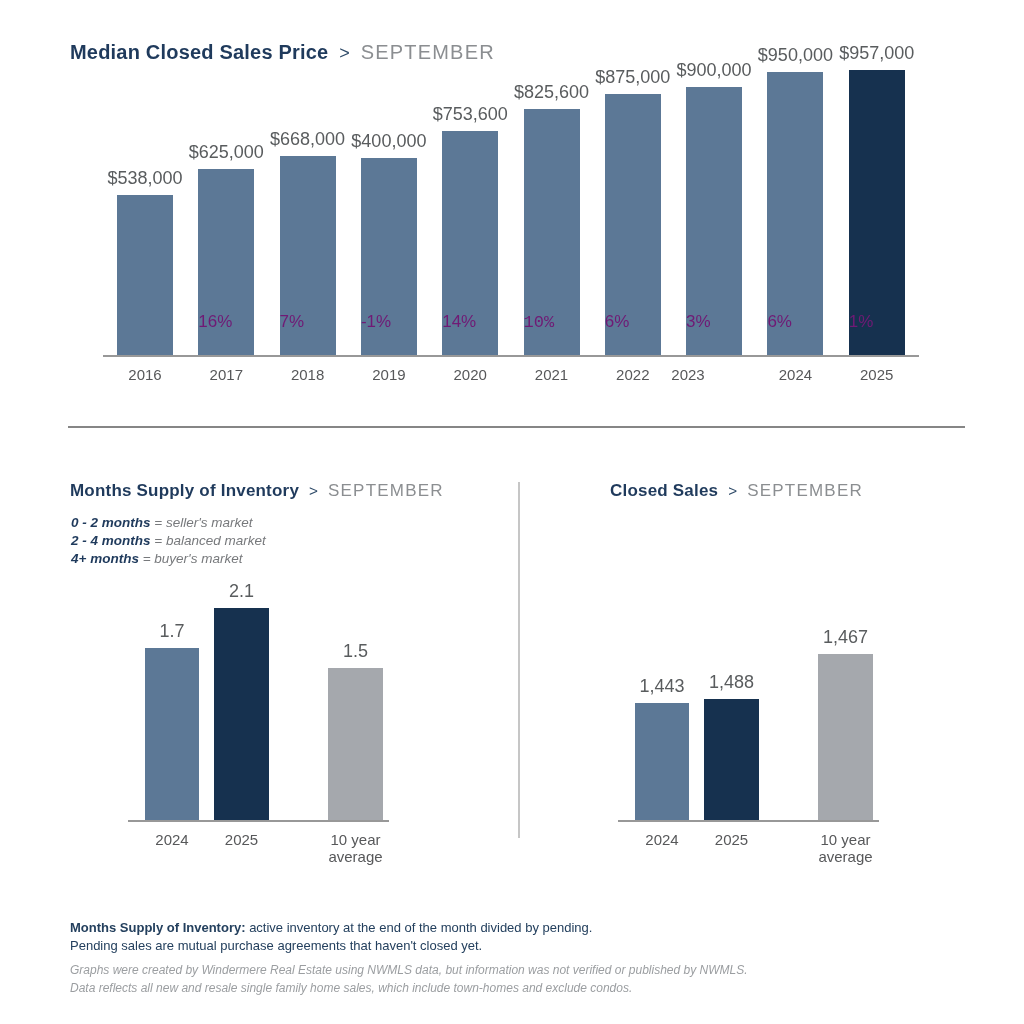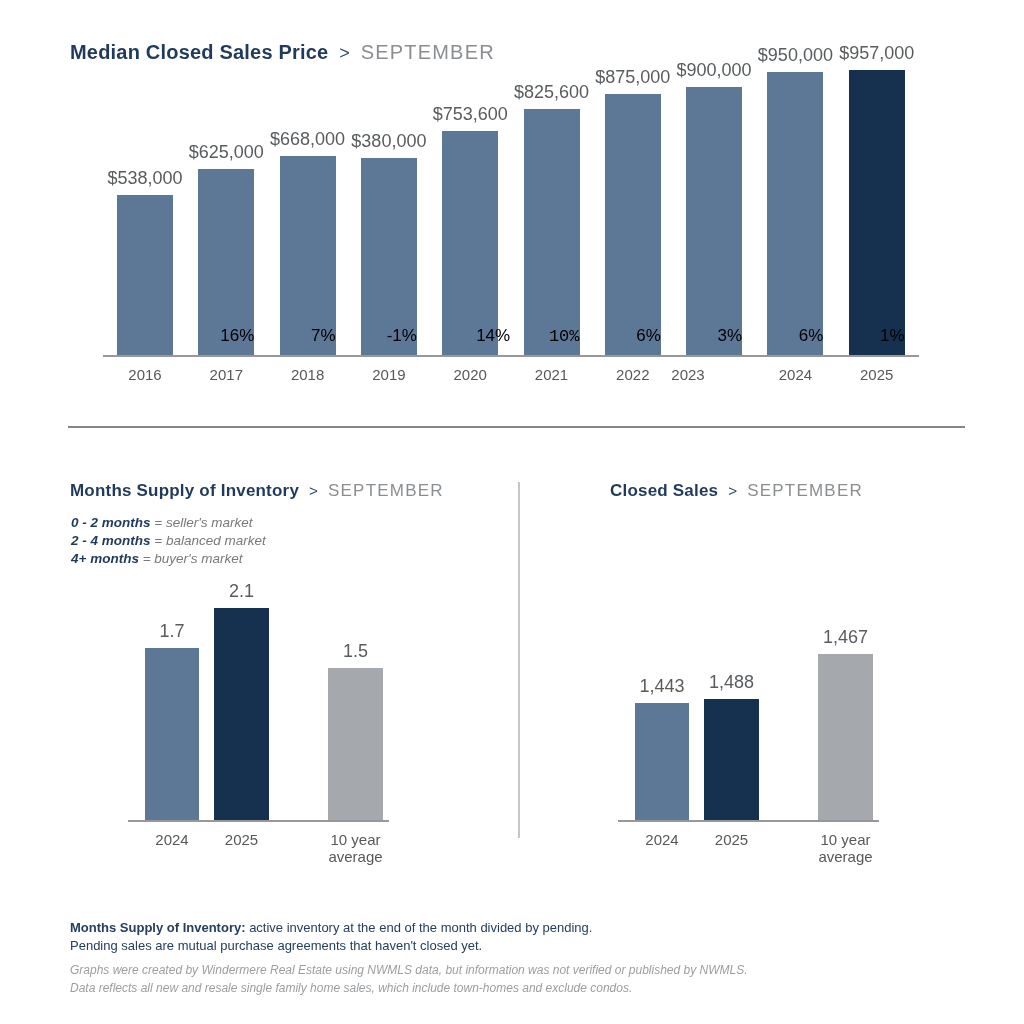--- a/index.html
+++ b/index.html
@@ -15,21 +15,21 @@
   .t-sep { font-weight:normal; color:#2e4a68; margin:0 5px; font-size:0.9em; }
   .t-sub { font-weight:normal; color:#8b8e91; letter-spacing:1.2px; }
 
   
   .plot { position:absolute; border-bottom:2px solid #989898; overflow:visible; }
   .plot-median { left:103px; top:57px;  width:816px; height:300px; }
   .plot-supply { left:128px; top:610px; width:261px; height:212px; }
   .plot-closed { left:618px; top:656px; width:261px; height:166px; }
   .bar { position:absolute; bottom:0; }
   .val-label { position:absolute; font-size:18px; color:#595c5e; text-align:center; white-space:nowrap; }
-  .pct-label { position:absolute; bottom:9px; text-align:right; color:#000000; font-size:17px; }
+  .pct-label { position:absolute; bottom:23px; text-align:left; color:#701a75; font-size:17px; }
   .cat-label { position:absolute; top:calc(100% + 11px); text-align:center; font-size:15px;
                color:#57585a; line-height:17px; }
 
   
   .hr-sep { position:absolute; left:68px; top:426px; width:897px; height:2px; background:#868686; }
   .v-div  { position:absolute; left:518px; top:482px; width:2px; height:356px; background:#c6c6c6; }
 
   
   .legend { position:absolute; left:71px; top:514px; font-size:13.5px; font-style:italic;
             color:#77797c; line-height:18px; }
@@ -57,26 +57,26 @@
       <div class="cat-label" style="left: -3px; width: 90px;">2016</div>
       <div class="bar" style="left: 95.3px; width: 56px; height: 186px; background: rgb(92, 120, 150);"></div>
       <div class="val-label" style="left: 68.3px; width: 110px; bottom: 192px; margin-top: 28px;">$625,000</div>
       <div class="pct-label" style="left: 95.3px; width: 56px;">16%</div>
       <div class="cat-label" style="left: 78.3px; width: 90px;">2017</div>
       <div class="bar" style="left: 176.6px; width: 56px; height: 199px; background: rgb(92, 120, 150);"></div>
       <div class="val-label" style="left: 149.6px; width: 110px; bottom: 205px;">$668,000</div>
       <div class="pct-label" style="left: 176.6px; width: 56px;">7%</div>
       <div class="cat-label" style="left: 159.6px; width: 90px;">2018</div>
       <div class="bar" style="left: 257.9px; width: 56px; height: 197px; background: rgb(92, 120, 150);"></div>
-      <div class="val-label" style="left: 230.9px; width: 110px; bottom: 203px;">$380,000</div>
+      <div class="val-label" style="left: 230.9px; width: 110px; bottom: 203px;">$400,000</div>
       <div class="pct-label" style="left: 257.9px; width: 56px;">-1%</div>
       <div class="cat-label" style="left: 240.9px; width: 90px;">2019</div>
       <div class="bar" style="left: 339.2px; width: 56px; height: 224px; background: rgb(92, 120, 150);"></div>
       <div class="val-label" style="left: 312.2px; width: 110px; bottom: 230px;">$753,600</div>
-      <div class="pct-label" style="left: 339.2px; width: 56px; margin-left: 12px;">14%</div>
+      <div class="pct-label" style="left: 339.2px; width: 56px;">14%</div>
       <div class="cat-label" style="left: 322.2px; width: 90px;">2020</div>
       <div class="bar" style="left: 420.5px; width: 56px; height: 246px; background: rgb(92, 120, 150);"></div>
       <div class="val-label" style="left: 393.5px; width: 110px; bottom: 252px;">$825,600</div>
       <div class="pct-label" style="left: 420.5px; width: 56px; font-family: Liberation Mono, monospace;">10%</div>
       <div class="cat-label" style="left: 403.5px; width: 90px;">2021</div>
       <div class="bar" style="left: 501.8px; width: 56px; height: 261px; background: rgb(92, 120, 150);"></div>
       <div class="val-label" style="left: 474.8px; width: 110px; bottom: 267px;">$875,000</div>
       <div class="pct-label" style="left: 501.8px; width: 56px;">6%</div>
       <div class="cat-label" style="left: 484.8px; width: 90px;">2022</div>
       <div class="bar" style="left: 583.1px; width: 56px; height: 268px; background: rgb(92, 120, 150);"></div>

